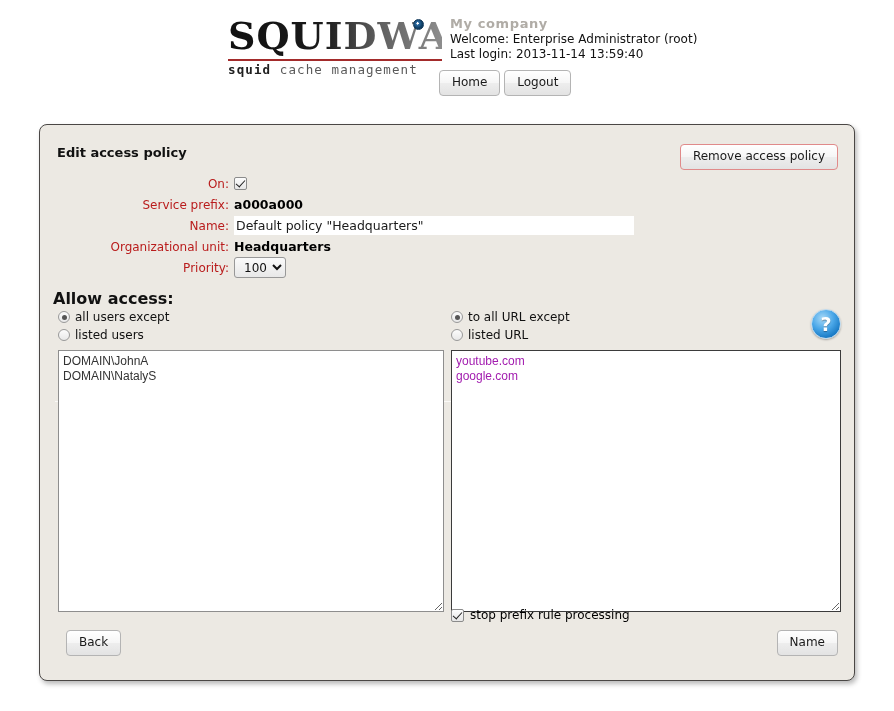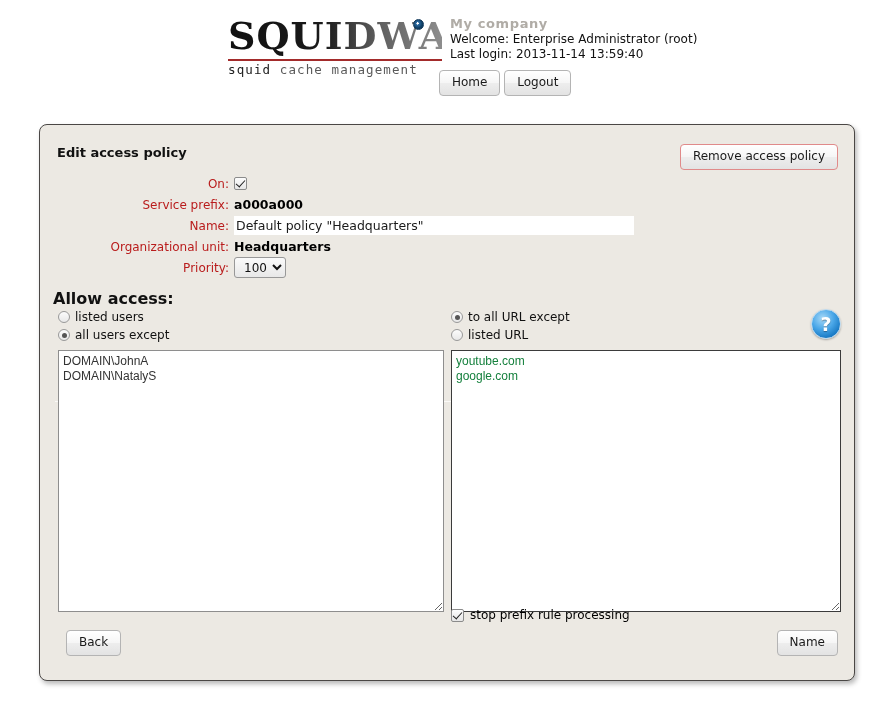--- a/index.html
+++ b/index.html
@@ -56,21 +56,21 @@
     width: 214px;
   }
   .logo-sub {
     font-family: "DejaVu Sans Mono", "Liberation Mono", monospace;
     font-size: 12.5px;
     letter-spacing: 1.1px;
     color: #5a5a5a;
     white-space: nowrap;
     line-height: 15px;
   }
-  .logo-sub .dark { color: #202020; font-weight: normal; }
+  .logo-sub .dark { color: #202020; font-weight: bold; }
 
   .user-block {
     position: absolute;
     left: 450px;
     top: 16px;
   }
   .company {
     color: #b0aca6;
     font-weight: bold;
     font-size: 13px;
@@ -274,21 +274,21 @@
     font-size: 12px;
     line-height: 15px;
     color: #333333;
     padding: 3px 4px;
     resize: both;
     outline: none;
     overflow: auto;
   }
   textarea.list-area.focused {
     border: 1px solid #3b3b3b;
-    color: #15803d;
+    color: #a21caf;
   }
   .col-right textarea.list-area { width: 390px; }
 
   .help-icon {
     position: absolute;
     right: 0px;
     top: 1px;
     width: 30px; height: 30px;
     border-radius: 50%;
     background: radial-gradient(circle at 38% 30%, #a8d9f7 0%, #4aa7e8 42%, #1d7ec8 72%, #1464a8 100%);
@@ -390,26 +390,26 @@
   </div>
 
   <div class="divider"></div>
 
   <div class="allow-title">Allow access:</div>
 
   <div class="cols">
 
     <div class="col-left">
       <div class="radio-row">
+        <input type="radio" class="radio" name="users-scope" checked="" style="">
+        <span class="radio-label">all users except</span>
+      </div>
+      <div class="radio-row">
         <input type="radio" class="radio" name="users-scope" style="">
         <span class="radio-label">listed users</span>
-      </div>
-      <div class="radio-row">
-        <input type="radio" class="radio" name="users-scope" checked="" style="">
-        <span class="radio-label">all users except</span>
       </div>
       <textarea class="list-area" spellcheck="false" style="">DOMAIN\JohnA
 DOMAIN\NatalyS</textarea>
     </div>
 
     <div class="col-right">
       <div class="help-icon">
           <span>?</span>
         </div>
       <div class="radio-row">

